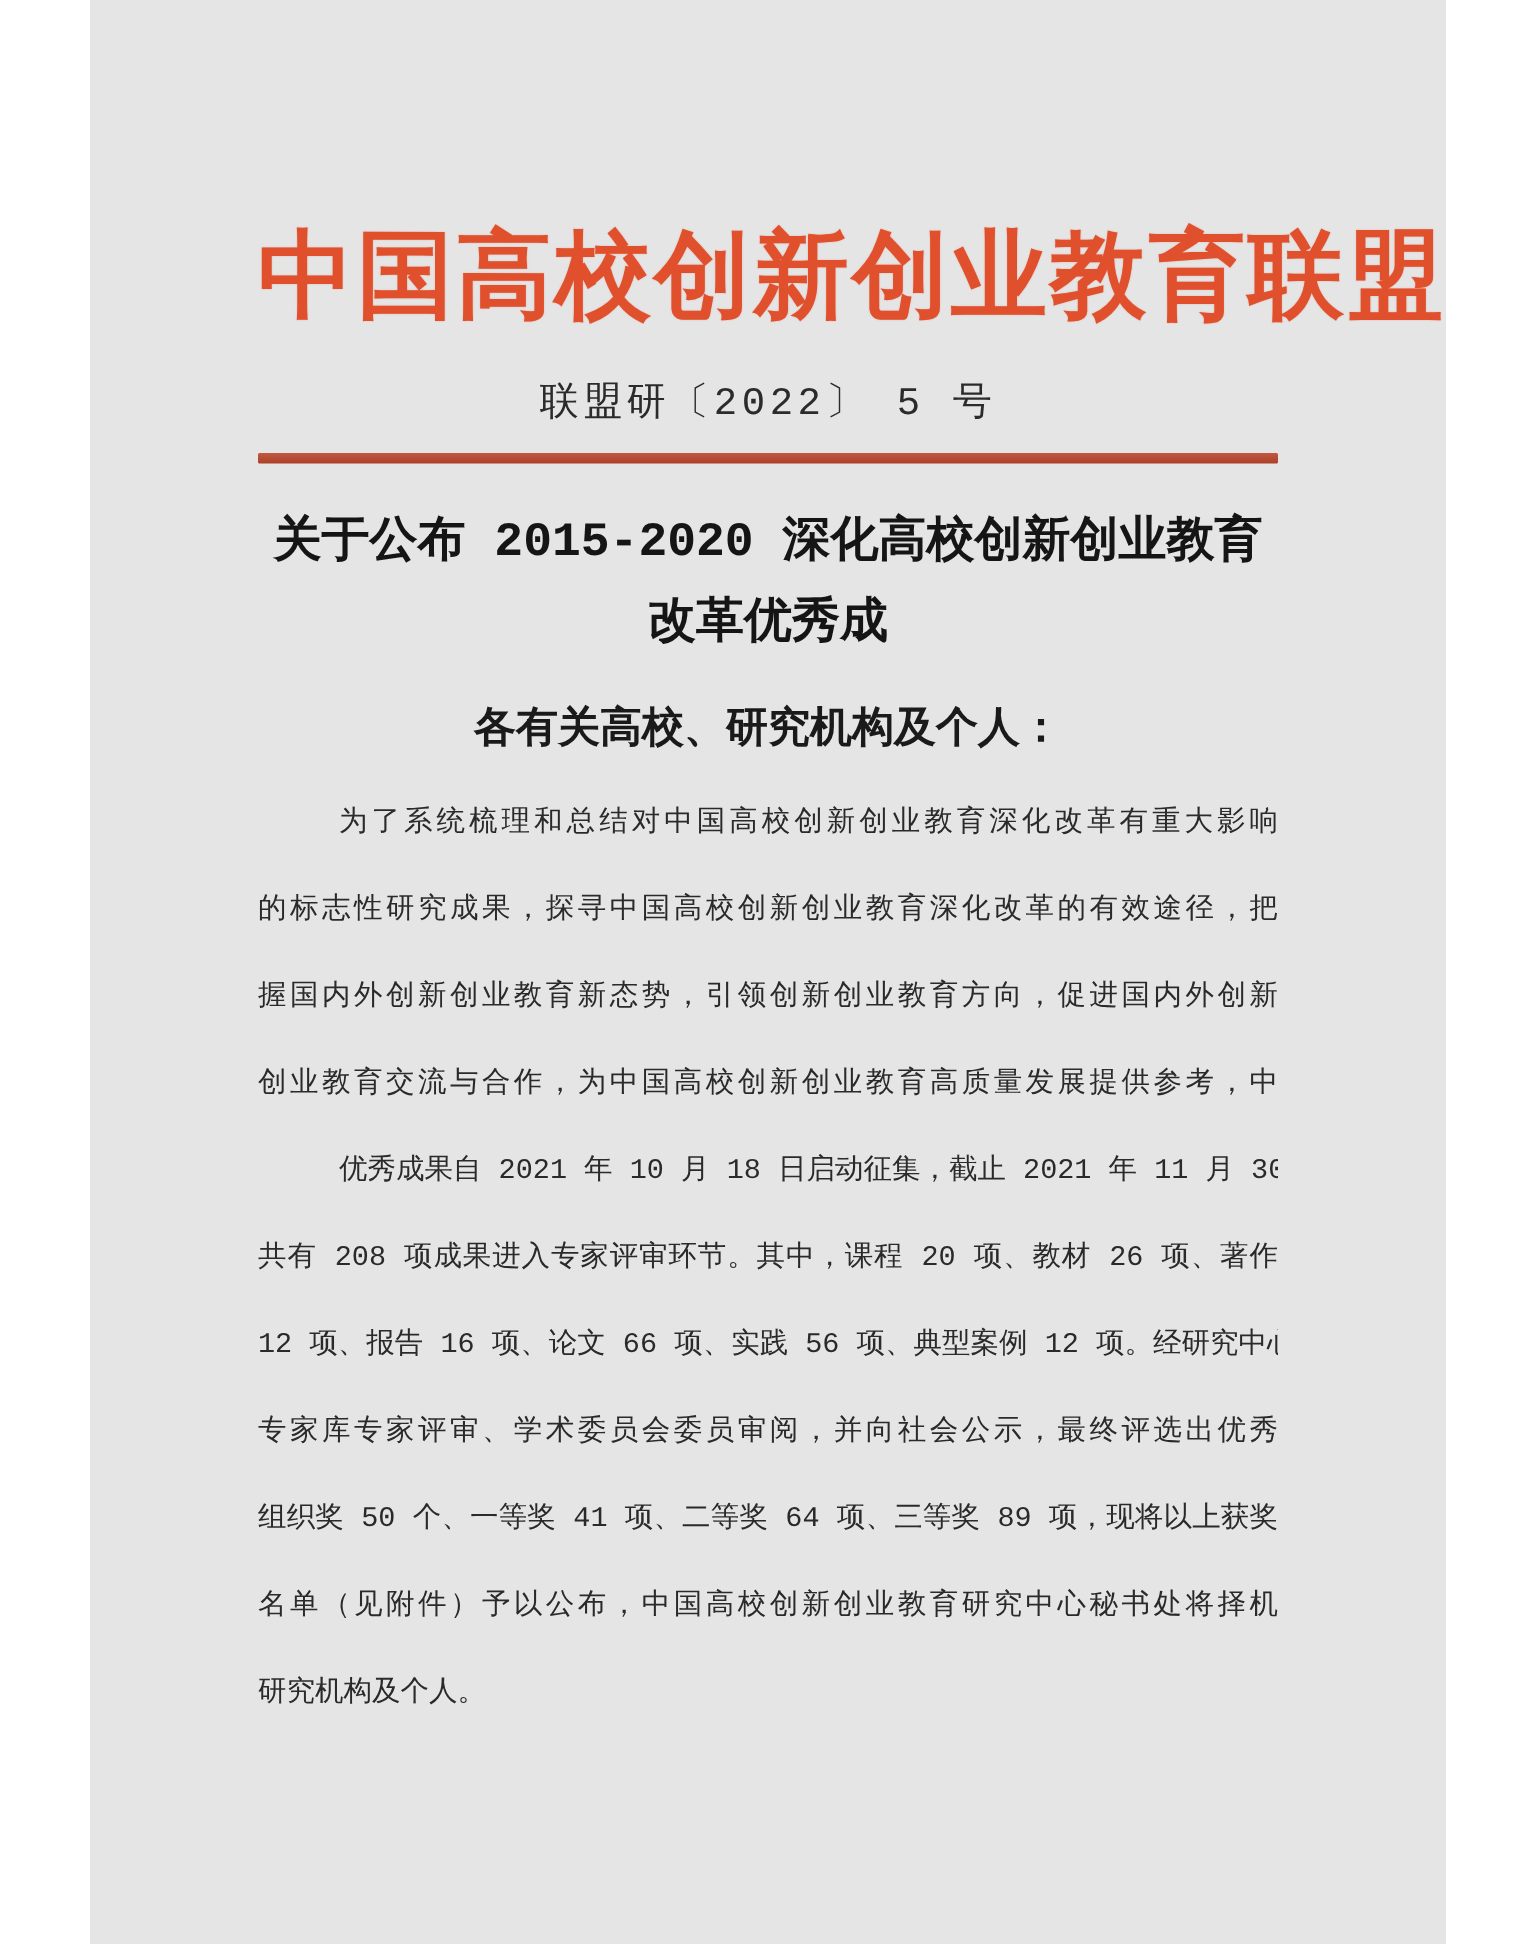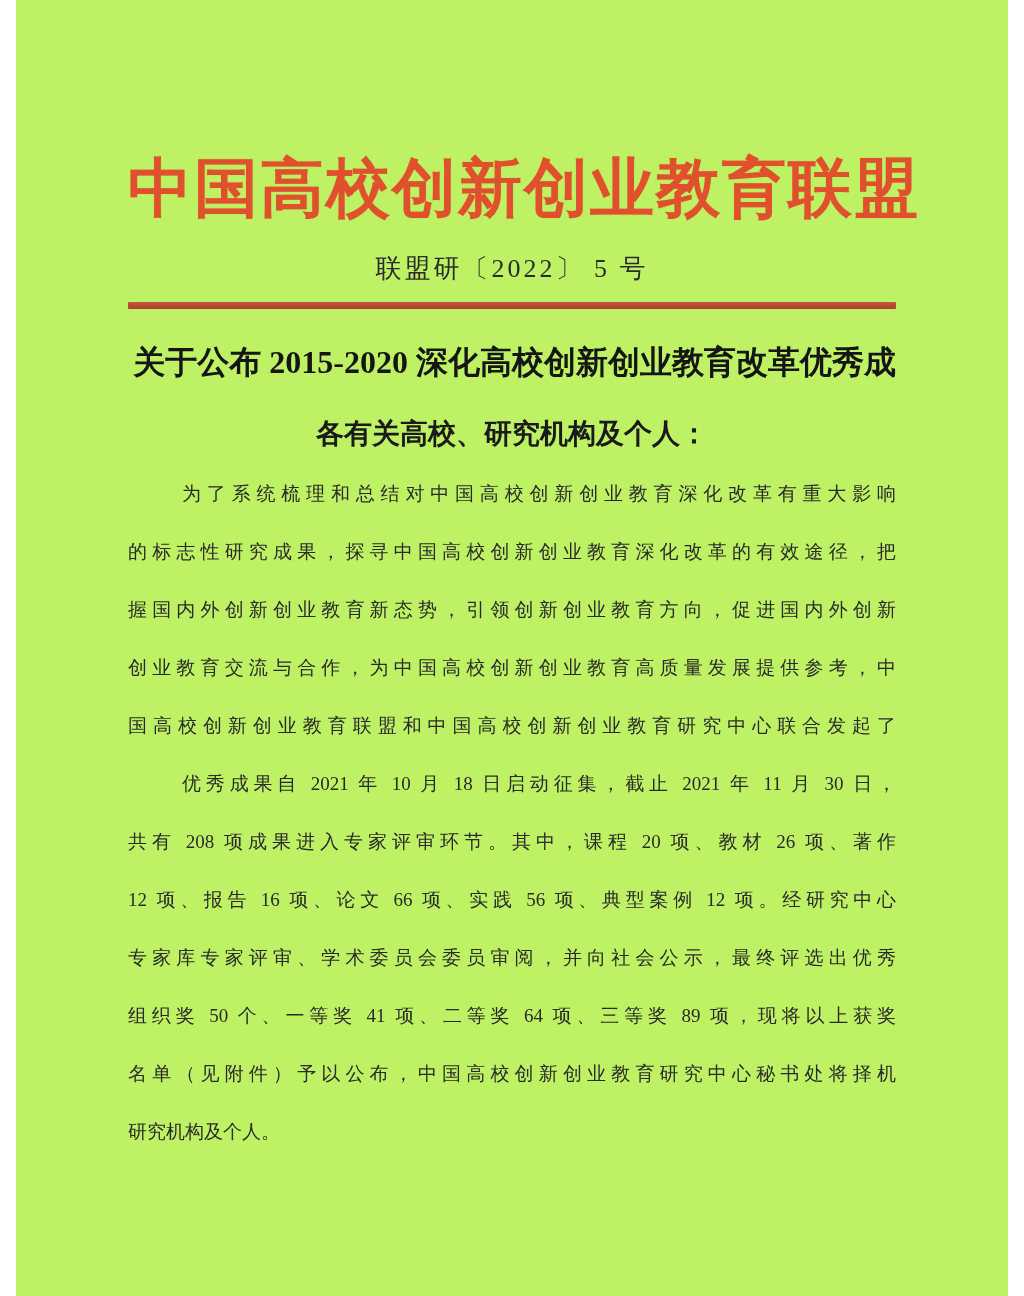--- a/index.html
+++ b/index.html
@@ -2,26 +2,26 @@
 <html><head>
 <meta charset="utf-8">
 <style>
   html, body {
     margin: 0;
     padding: 0;
     background: #ffffff;
   }
   .page {
     position: relative;
-    width: 992px;
+    width: 904px;
     height: 1296px;
     margin: 0 auto;
-    background: #bef264;
+    background: #e5e5e5;
     overflow: hidden;
-    font-family: Liberation Serif, serif;
+    font-family: Liberation Mono, monospace;
     color: #262626;
     box-sizing: border-box;
   }
   .content {
     padding: 0 112px;
   }
   
   .org-name {
     margin-top: 148px;
     text-align: center;
@@ -43,21 +43,21 @@
   }
   .red-rule {
     margin-top: 16px;
     height: 7px;
     background: linear-gradient(to bottom, #c05a40, #ad3f28);
     border-radius: 1px;
   }
   
   .doc-title {
     margin-top: 26px;
-    text-align: right;
+    text-align: center;
     font-weight: 700;
     color: #151515;
     font-size: 32px;
     line-height: 54px;
   }
   
   .salutation {
     margin-top: 20px;
     font-weight: 700;
     color: #1a1a1a;
@@ -104,21 +104,20 @@
 
     <div class="salutation">各有关高校、研究机构及个人：</div>
 
     <div class="body-text">
 
       <div>
         <div class="body-line indent">为了系统梳理和总结对中国高校创新创业教育深化改革有重大影响</div>
         <div class="body-line">的标志性研究成果，探寻中国高校创新创业教育深化改革的有效途径，把</div>
         <div class="body-line">握国内外创新创业教育新态势，引领创新创业教育方向，促进国内外创新</div>
         <div class="body-line">创业教育交流与合作，为中国高校创新创业教育高质量发展提供参考，中</div>
-        <div class="body-line">国高校创新创业教育联盟和中国高校创新创业教育研究中心联合发起了</div>
       </div>
 
       <div>
         <div class="body-line indent">优秀成果自 2021 年 10 月 18 日启动征集，截止 2021 年 11 月 30 日，</div>
         <div class="body-line">共有 208 项成果进入专家评审环节。其中，课程 20 项、教材 26 项、著作</div>
         <div class="body-line">12 项、报告 16 项、论文 66 项、实践 56 项、典型案例 12 项。经研究中心</div>
         <div class="body-line">专家库专家评审、学术委员会委员审阅，并向社会公示，最终评选出优秀</div>
         <div class="body-line">组织奖 50 个、一等奖 41 项、二等奖 64 项、三等奖 89 项，现将以上获奖</div>
         <div class="body-line">名单（见附件）予以公布，中国高校创新创业教育研究中心秘书处将择机</div>
         <div class="body-line short">研究机构及个人。</div>

